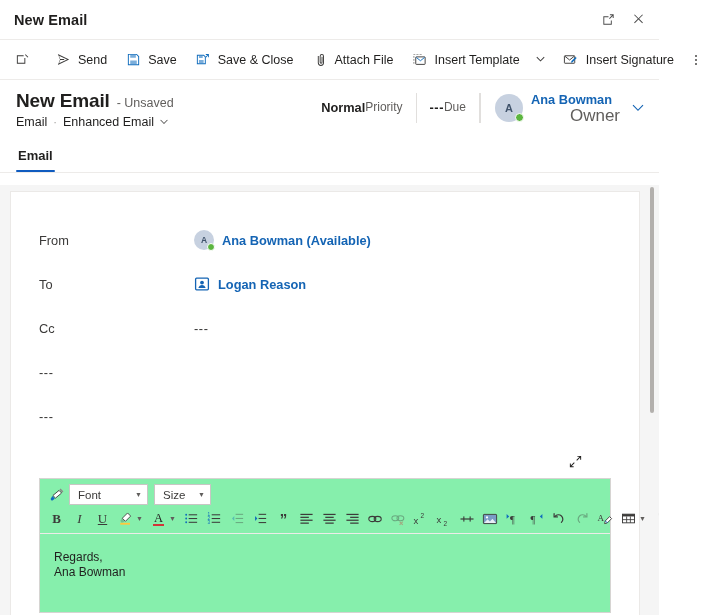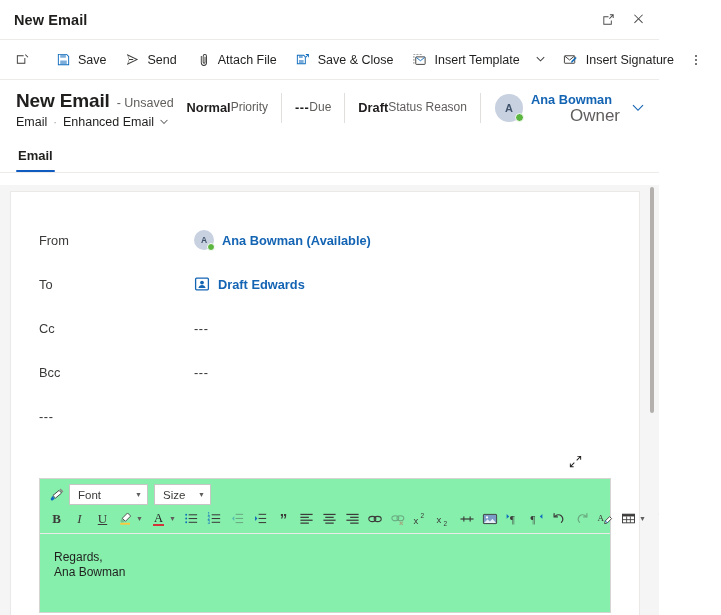--- a/index.html
+++ b/index.html
@@ -202,51 +202,51 @@
         <svg width="15" height="15" viewBox="0 0 16 16">
           <path d="M2 3.5h7.2v1H3v7h7v-5h1v6H2z" fill="#3b3a39"></path>
           <path d="M11 2l3.2 3.2-.7.7L11 3.4z" fill="#3b3a39"></path>
         </svg>
       </span>
     </div>
     <div class="cmd-sep-vert"></div>
     <div class="cmd">
       <span class="cmd-icon">
         <svg width="15" height="15" viewBox="0 0 16 16">
+          <path d="M2 2.2L14 8 2 13.8 4.3 8zm1.2 1.9L4.6 7.5h4.1v1H4.6l-1.4 3.4L11.8 8z" fill="#3b3a39"></path>
+        </svg>
+      </span>
+      <span>Send</span>
+    </div>
+    <div class="cmd">
+      <span class="cmd-icon">
+        <svg width="15" height="15" viewBox="0 0 16 16">
           <path d="M2 2h9.5L14 4.5V14H2zm1 1v10h10V5l-2-2H3z" fill="#0f6cbd"></path>
           <path d="M4.5 3h6v3h-6zM4.5 9h7v4h-7z" fill="#0f6cbd" opacity=".55"></path>
         </svg>
       </span>
       <span>Save</span>
-    </div>
-    <div class="cmd">
-      <span class="cmd-icon">
-        <svg width="15" height="15" viewBox="0 0 16 16">
-          <path d="M2 2.2L14 8 2 13.8 4.3 8zm1.2 1.9L4.6 7.5h4.1v1H4.6l-1.4 3.4L11.8 8z" fill="#3b3a39"></path>
-        </svg>
-      </span>
-      <span>Send</span>
-    </div>
-    <div class="cmd">
-      <span class="cmd-icon">
-        <svg width="15" height="15" viewBox="0 0 16 16">
-          <path d="M10.5 2.2a2.3 2.3 0 012.3 2.3v7a3.3 3.3 0 11-6.6 0V4.2h1v7.3a2.3 2.3 0 104.6 0v-7a1.3 1.3 0 10-2.6 0V11a.5.5 0 101 0V5h1v6a1.5 1.5 0 11-3 0V4.5a2.3 2.3 0 012.3-2.3z" fill="#3b3a39"></path>
-        </svg>
-      </span>
-      <span>Attach File</span>
     </div>
     <div class="cmd">
       <span class="cmd-icon">
         <svg width="15" height="15" viewBox="0 0 16 16">
           <path d="M2 3h7.5L11.5 5v8H2zm1 1v8h7.5V5.4L9 4H3z" fill="#0f6cbd"></path>
           <path d="M4.2 4h4v2.3h-4zM4.2 8.6h5V12h-5z" fill="#0f6cbd" opacity=".55"></path>
           <path d="M11.5 2.2h3.3v3.3h-.9V3.8l-2.3 2.3-.6-.7 2.2-2.3h-1.7z" fill="#0f6cbd"></path>
         </svg>
       </span>
       <span>Save &amp; Close</span>
+    </div>
+    <div class="cmd">
+      <span class="cmd-icon">
+        <svg width="15" height="15" viewBox="0 0 16 16">
+          <path d="M10.5 2.2a2.3 2.3 0 012.3 2.3v7a3.3 3.3 0 11-6.6 0V4.2h1v7.3a2.3 2.3 0 104.6 0v-7a1.3 1.3 0 10-2.6 0V11a.5.5 0 101 0V5h1v6a1.5 1.5 0 11-3 0V4.5a2.3 2.3 0 012.3-2.3z" fill="#3b3a39"></path>
+        </svg>
+      </span>
+      <span>Attach File</span>
     </div>
     <div class="cmd">
       <span class="cmd-icon">
         <svg width="15" height="15" viewBox="0 0 16 16">
           <path d="M1.5 2h2v1h-2zm3.2 0h2.2v1H4.7zm3.4 0h2.2v1H8.1zM1.5 4.2h1v2h-1zm0 3.2h1v2h-1zm0 3.2h1v2h-1z" fill="#8a8886"></path>
           <rect x="4" y="5.2" width="10" height="8" rx="0.6" fill="#fff" stroke="#3b3a39" stroke-width="1"></rect>
           <path d="M4.6 5.8L9 9.3l4.4-3.5" fill="none" stroke="#0f6cbd" stroke-width="1"></path>
         </svg>
       </span>
       <span>Insert Template</span>
@@ -298,24 +298,20 @@
       <div class="stat">
         <span class="stat-val">Normal</span>
         <span class="stat-lbl">Priority</span>
       </div>
       <div class="stat-div"></div>
       <div class="stat">
         <span class="stat-val dash">---</span>
         <span class="stat-lbl">Due</span>
       </div>
       <div class="stat-div"></div>
-      <div class="stat">
-        <span class="stat-val">Draft</span>
-        <span class="stat-lbl">Status Reason</span>
-      </div>
       <div class="stat-div"></div>
       <div class="owner-box">
         <span class="avatar-wrap">
           <span class="avatar">A</span>
           <span class="presence"></span>
         </span>
         <span>
           <span class="owner-name" style="display:block">Ana Bowman</span>
           <span class="owner-role" style="display:block">Owner</span>
         </span>
@@ -353,32 +349,31 @@
 
         <div class="frow">
           <div class="flabel">To</div>
           <div class="fvalue">
             <span class="chip">
               <svg width="16" height="16" viewBox="0 0 16 16">
                 <rect x="1.6" y="2.2" width="12.8" height="11.6" rx="1" fill="none" stroke="#1464b4" stroke-width="1.3"></rect>
                 <circle cx="8" cy="6.6" r="1.9" fill="#1464b4"></circle>
                 <path d="M4.4 12c.5-1.9 1.9-2.9 3.6-2.9s3.1 1 3.6 2.9z" fill="#1464b4"></path>
               </svg>
-              <span class="chip-name">Draft Edwards</span>
+              <span class="chip-name">Logan Reason</span>
             </span>
           </div>
         </div>
 
         <div class="frow">
           <div class="flabel">Cc</div>
           <div class="fvalue empty">---</div>
         </div>
 
         <div class="frow">
-          <div class="flabel">Bcc</div>
           <div class="fvalue empty">---</div>
         </div>
 
         <div class="frow">
           <div class="fvalue empty">---</div>
         </div>
       </div>
 
       <div class="editor-zone">
         <div class="expand-row">

